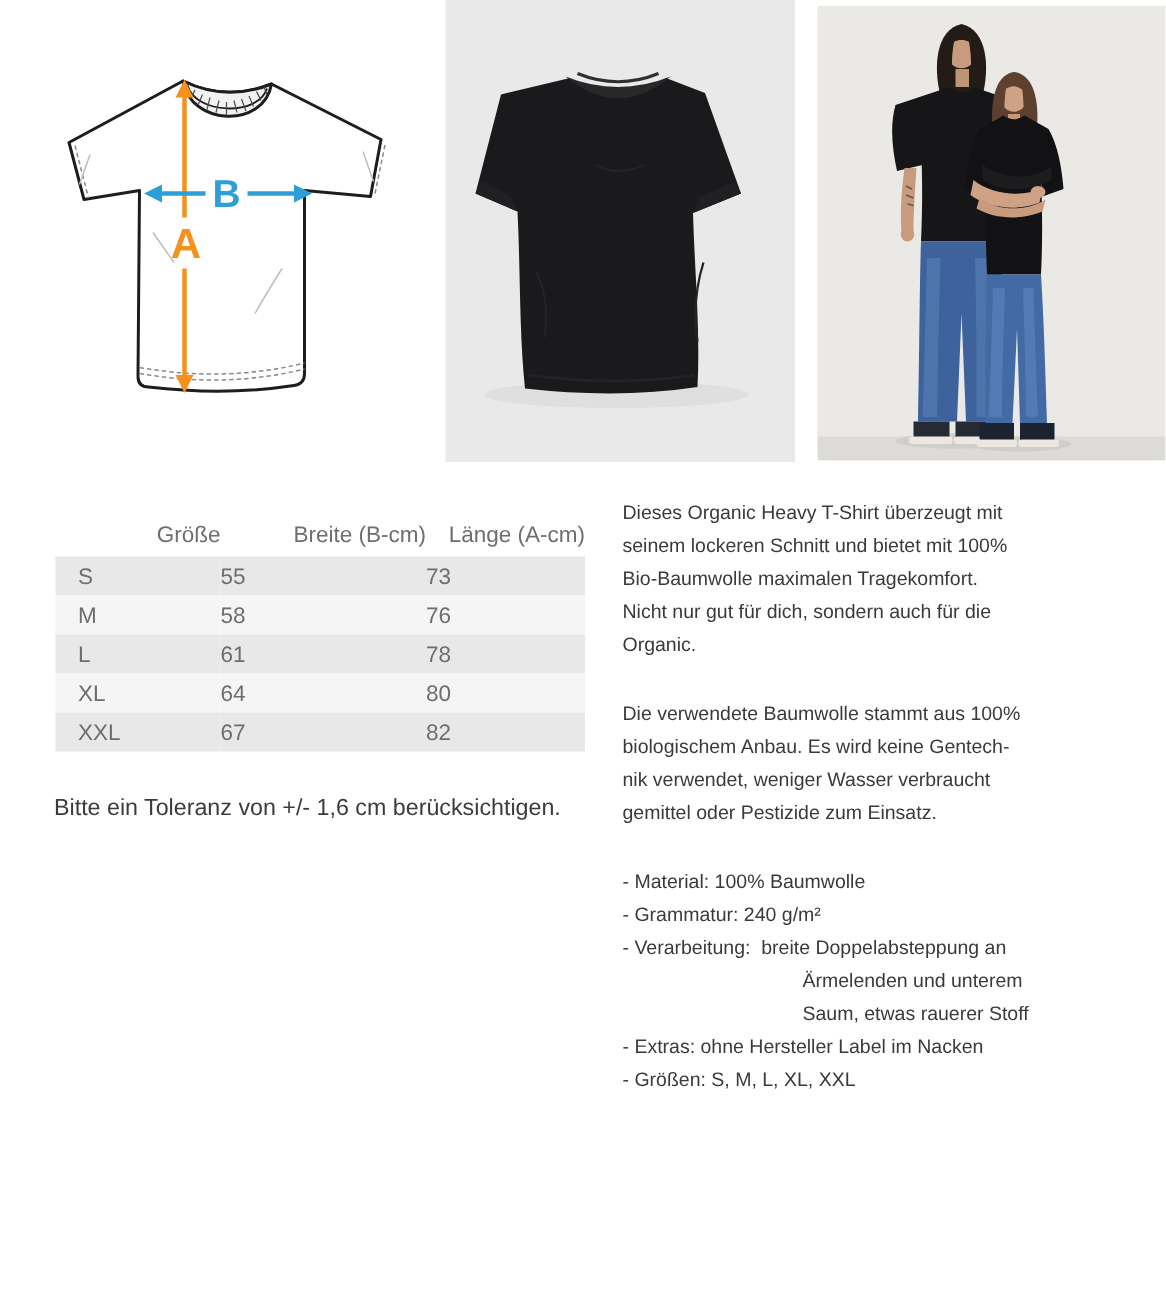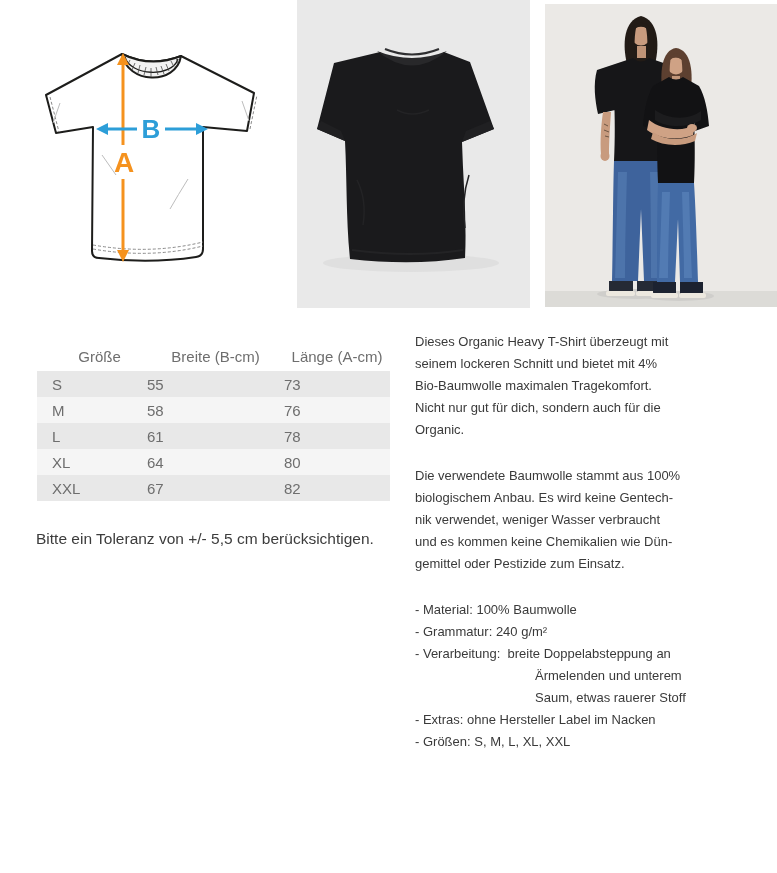--- a/index.html
+++ b/index.html
@@ -10,21 +10,21 @@
   .tile { position:absolute; overflow:hidden; }
   .tile-diagram { left:20px; top:33px; width:260px; height:256px; background:#ffffff; }
   .tile-flat   { left:297px; top:0;  width:233px; height:308px; background:#e9e9e9; }
   .tile-models { left:545px; top:4px; width:232px; height:303px; background:#ebe9e6; }
   .tile svg { display:block; width:100%; height:100%; }
 
   
   .size-table { position:absolute; left:37px; top:342px; width:353px;
                 border-collapse:collapse; font-size:15px; color:#6e6e6e; table-layout:fixed; }
   .size-table col.c1 { width:110px; } .size-table col.c2 { width:137px; } .size-table col.c3 { width:106px; }
-  .size-table th { font-weight:normal; text-align:center; height:29px; background:#ffffff; }
+  .size-table th { font-weight:normal; text-align:right; height:29px; background:#ffffff; }
   .size-table td { height:26px; }
   .size-table th:first-child, .size-table td:first-child { padding-left:15px; }
   .size-table tr.row-odd  td { background:#e8e8e8; }
   .size-table tr.row-even td { background:#f5f5f5; }
 
   .tolerance { position:absolute; left:36px; top:530px; font-size:15.5px; color:#3c3c3c; }
 
   
   .description { position:absolute; left:415px; top:331px; width:362px;
                  font-size:13px; line-height:22px; color:#3a3a3a; }
@@ -196,35 +196,34 @@
         <td>80</td>
       </tr>
       <tr class="row-odd">
         <td>XXL</td>
         <td>67</td>
         <td>82</td>
       </tr>
     </tbody>
   </table>
 
-  <div class="tolerance">Bitte ein Toleranz von +/- 5,5 cm berücksichtigen.</div>
+  <div class="tolerance">Bitte ein Toleranz von +/- 1,6 cm berücksichtigen.</div>
 
   <div class="description">
     <div class="para">
       <div class="line">Dieses Organic Heavy T-Shirt überzeugt mit</div>
-      <div class="line">seinem lockeren Schnitt und bietet mit 4%</div>
+      <div class="line">seinem lockeren Schnitt und bietet mit 100%</div>
       <div class="line">Bio-Baumwolle maximalen Tragekomfort.</div>
       <div class="line">Nicht nur gut für dich, sondern auch für die</div>
       <div class="line">Organic.</div>
     </div>
     <div class="para">
       <div class="line">Die verwendete Baumwolle stammt aus 100%</div>
       <div class="line">biologischem Anbau. Es wird keine Gentech-</div>
       <div class="line">nik verwendet, weniger Wasser verbraucht</div>
-      <div class="line">und es kommen keine Chemikalien wie Dün-</div>
       <div class="line">gemittel oder Pestizide zum Einsatz.</div>
     </div>
     <div class="para">
       <div class="line">- Material: 100% Baumwolle</div>
       <div class="line">- Grammatur: 240 g/m²</div>
       <div class="line">- Verarbeitung:  breite Doppelabsteppung an</div>
       <div class="line indent">Ärmelenden und unterem</div>
       <div class="line indent">Saum, etwas rauerer Stoff</div>
       <div class="line">- Extras: ohne Hersteller Label im Nacken</div>
       <div class="line">- Größen: S, M, L, XL, XXL</div>

